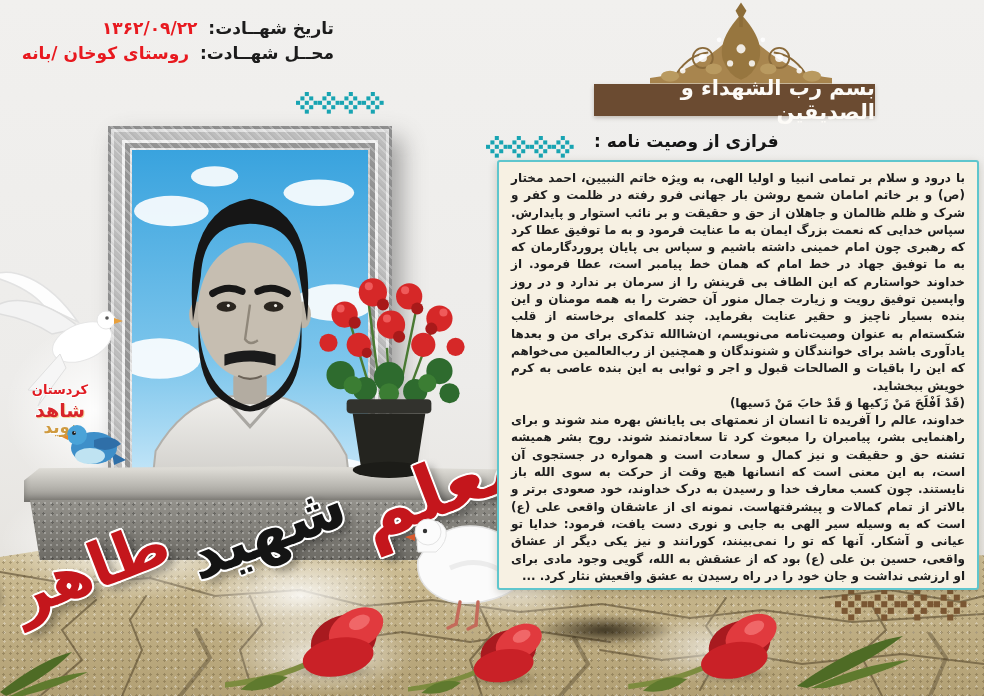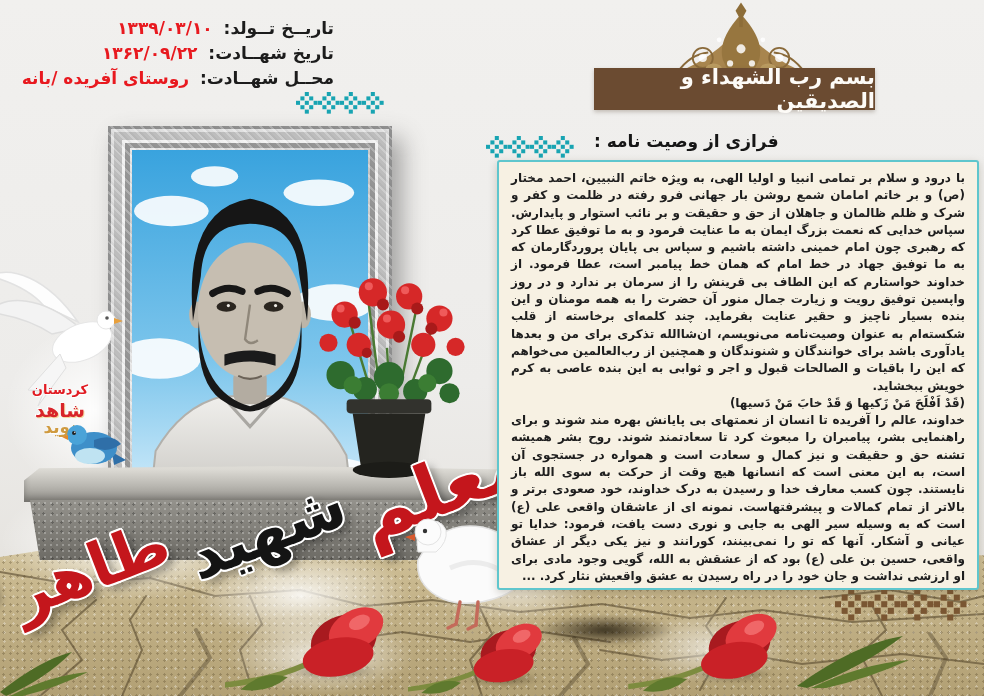--- a/index.html
+++ b/index.html
@@ -37,21 +37,21 @@
   
   .pat{position:absolute;z-index:9;}
   .pat.teal{color:#18a4b2;}
   .pat.brown{color:#7a5632;z-index:2;}
   .pat1{left:296px;top:92px;}
   .pat2{left:486px;top:136px;}
   .pat3{left:835px;top:588px;}
 
   
   .ornament{position:absolute;left:650px;top:0;width:182px;height:85px;z-index:9;}
-  .banner{position:absolute;left:594px;top:68px;width:281px;height:42px;z-index:9;
+  .banner{position:absolute;left:594px;top:84px;width:281px;height:32px;z-index:9;
     background:#6b4b31;display:flex;align-items:center;justify-content:center;
     box-shadow:0 2px 4px rgba(60,40,20,.25);}
   .banner span{color:#fdfbf7;font-size:21px;font-weight:bold;direction:rtl;}
   .will-heading{position:absolute;left:594px;top:131px;width:281px;z-index:9;
     direction:rtl;text-align:left;}
   .will-heading span{font-size:17px;font-weight:bold;color:#161616;}
 
   
   .will-box{position:absolute;left:497px;top:160px;width:482px;height:430px;z-index:9;
     box-sizing:border-box;background:#f7f1e3;border:2px solid #5fc6cd;border-radius:3px;
@@ -171,30 +171,26 @@
 
   <div class="fog f4"></div>
   <div class="fog f1"></div>
   <div class="fog f2"></div>
   <div class="fog f3"></div>
   <div class="fog f5"></div>
   <div class="fog f6"></div>
 
   <div class="info-block">
     <div class="info-row">
-      <span>تاریــخ تــولد:</span>
-      <span class="val">۱۳۳۹/۰۳/۱۰</span>
-    </div>
-    <div class="info-row">
       <span>تاریخ شهــادت:</span>
       <span class="val">۱۳۶۲/۰۹/۲۲</span>
     </div>
     <div class="info-row">
       <span>محــل شهــادت:</span>
-      <span class="val">روستای آفریده /بانه</span>
+      <span class="val">روستای کوخان /بانه</span>
     </div>
   </div>
 
   <svg class="pat teal pat1" width="88" height="22">
     <use href="#motif" x="0" y="0" width="22" height="22"></use>
       <use href="#motif" x="22" y="0" width="22" height="22"></use>
     <use href="#motif" x="44" y="0" width="22" height="22"></use>
       <use href="#motif" x="66" y="0" width="22" height="22"></use>
   </svg>
   <svg class="pat teal pat2" width="88" height="22">

